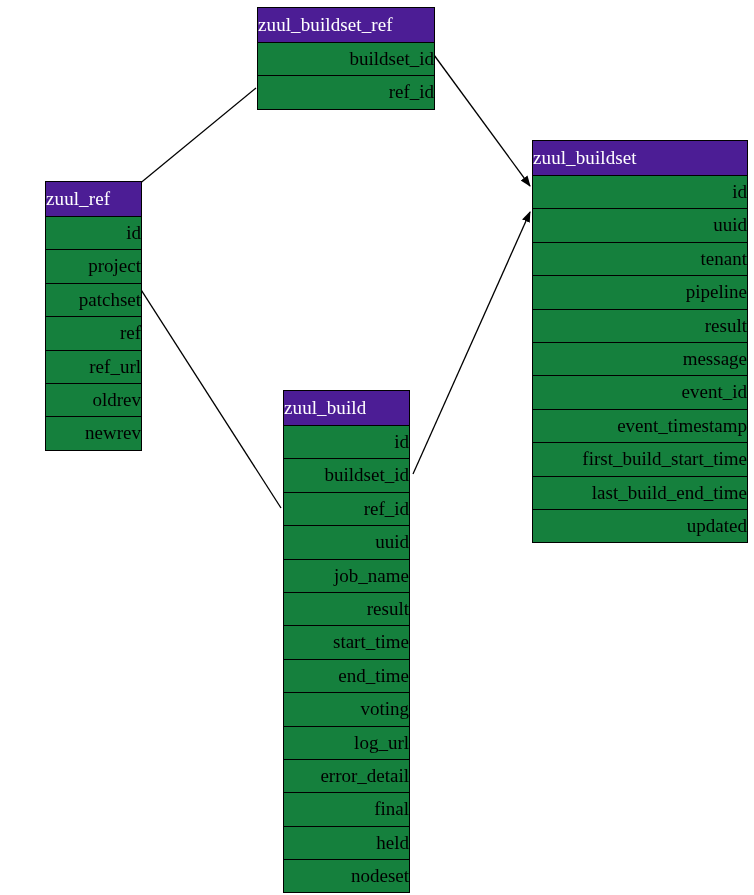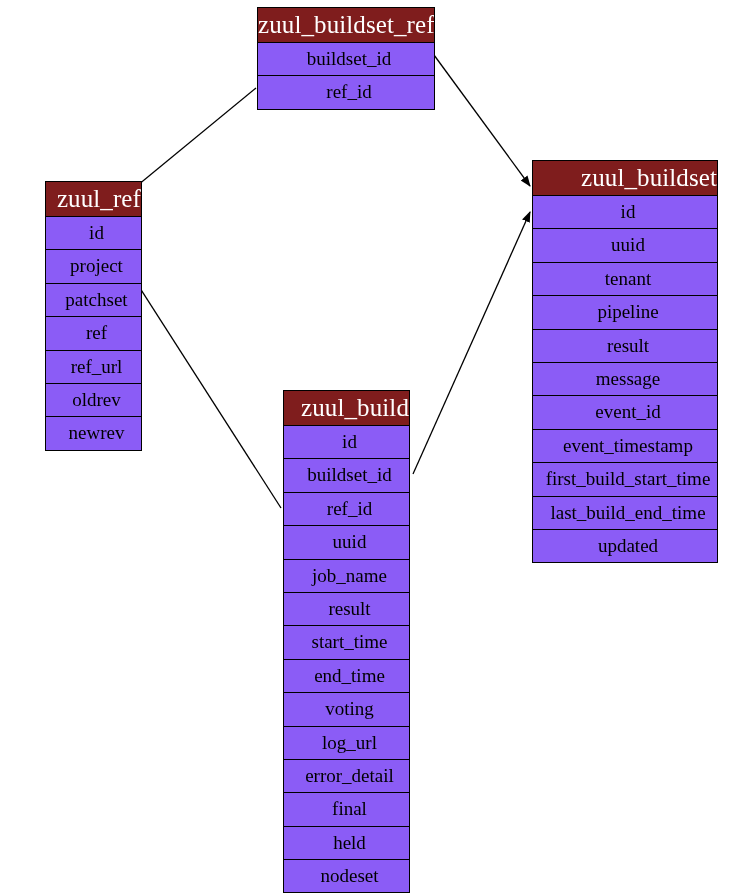--- a/index.html
+++ b/index.html
@@ -25,36 +25,36 @@
   }
   .entity {
     position: absolute;
     box-sizing: border-box;
     border: 1px solid #000000;
     background: #ffffff;
     z-index: 2;
   }
   .entity-title {
     box-sizing: border-box;
-    background: #7f1d1d;
+    background: #4c1d95;
     color: #ffffff;
-    text-align: right;
-    font-size: 25px;
+    text-align: left;
+    font-size: 19px;
     line-height: 33px;
     height: 34px;
     white-space: nowrap;
     overflow: hidden;
     letter-spacing: 0.1px;
   }
   .entity-field {
     box-sizing: border-box;
     border-top: 1px solid #000000;
     color: #000000;
-    background: #8b5cf6;
-    text-align: center;
+    background: #15803d;
+    text-align: right;
     font-size: 19px;
     line-height: 32px;
     height: 33.4px;
     padding-left: 6px;
     white-space: nowrap;
     overflow: hidden;
   }
   .entity-field:first-of-type {
     border-top: none;
   }
@@ -87,21 +87,21 @@
       <div class="entity" style="left: 5px; top: 181px; width: 97px; margin-left: 40px;">
         <div class="entity-title">zuul_ref</div>
         <div class="entity-field">id</div>
         <div class="entity-field">project</div>
         <div class="entity-field">patchset</div>
         <div class="entity-field">ref</div>
         <div class="entity-field">ref_url</div>
         <div class="entity-field">oldrev</div>
         <div class="entity-field">newrev</div>
       </div>
-      <div class="entity" style="left: 532px; top: 160px; width: 186px;">
+      <div class="entity" style="left: 532px; top: 140px; width: 216px;">
         <div class="entity-title">zuul_buildset</div>
         <div class="entity-field">id</div>
         <div class="entity-field">uuid</div>
         <div class="entity-field">tenant</div>
         <div class="entity-field">pipeline</div>
         <div class="entity-field">result</div>
         <div class="entity-field">message</div>
         <div class="entity-field">event_id</div>
         <div class="entity-field">event_timestamp</div>
         <div class="entity-field">first_build_start_time</div>

